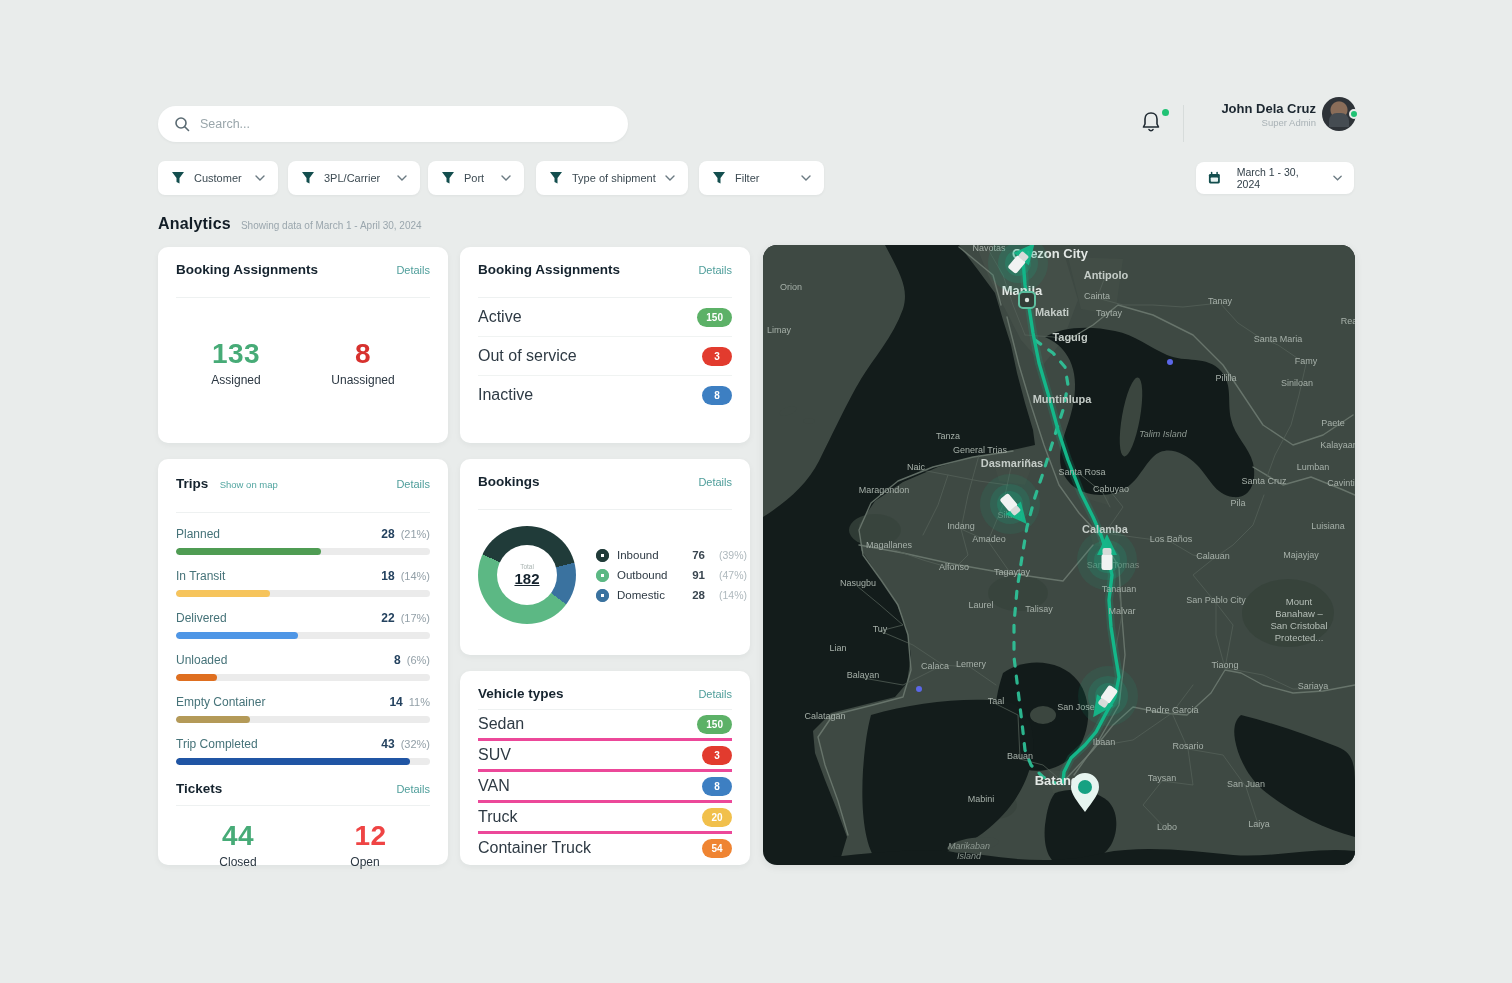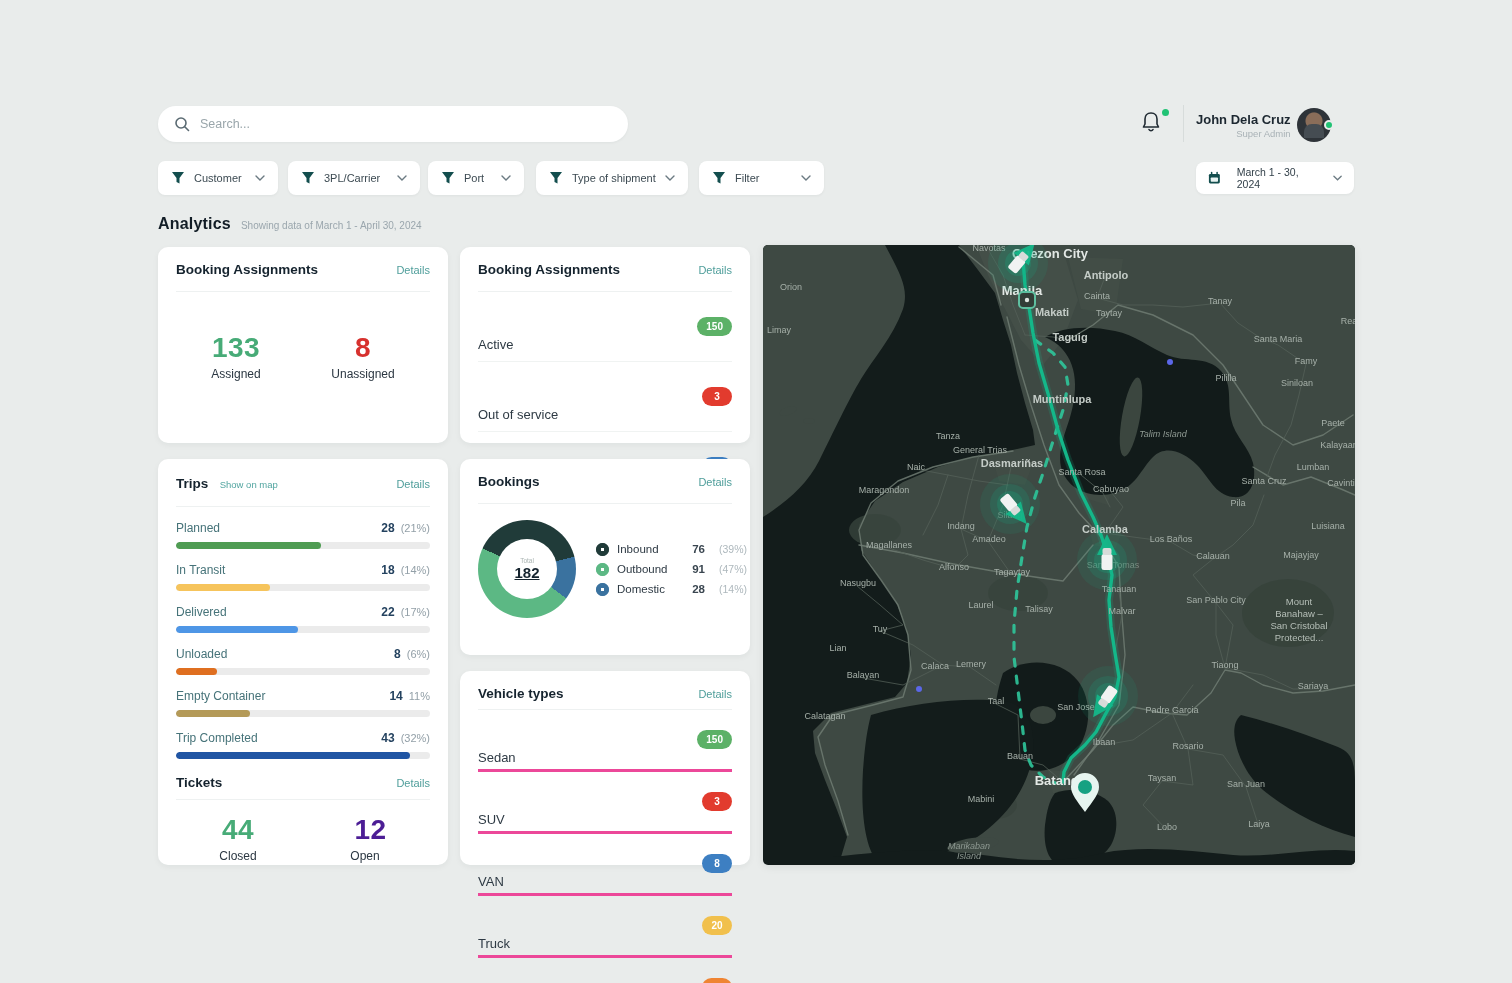--- a/index.html
+++ b/index.html
@@ -8,21 +8,21 @@
 
   
   .search-bar { position:absolute; left:158px; top:106px; width:470px; height:36px; background:#fff; border-radius:18px;
     display:flex; align-items:center; gap:10px; padding:18px 16px; box-shadow:0 1px 3px rgba(20,40,40,.05); }
   .search-bar input { border:none; outline:none; flex:1; font-size:12.5px; color:#41505a; background:transparent; font-family:inherit; }
   .search-bar input::placeholder { color:#9aa6ab; }
 
   .bell-wrap { position:absolute; left:1140px; top:110px; width:30px; height:28px; cursor:pointer; }
   .bell-dot { position:absolute; right:1px; top:-1px; width:7px; height:7px; border-radius:50%; background:#21c274; }
   .hdr-divider { position:absolute; left:1183px; top:105px; width:1px; height:37px; background:#d7dcdb; }
-  .profile { position:absolute; left:1196px; top:107px; width:160px; height:36px; display:flex; align-items:center; justify-content:flex-start; gap:6px; cursor:pointer; }
+  .profile { position:absolute; left:1196px; top:96px; width:160px; height:36px; display:flex; align-items:center; justify-content:flex-end; gap:6px; cursor:pointer; }
   .profile-names { text-align:right; }
   .profile-name { font-size:13px; font-weight:bold; color:#1c2730; }
   .profile-role { font-size:9.5px; color:#a9b2b6; margin-top:1px; }
   .avatar { position:relative; width:34px; height:34px; border-radius:50%; background:radial-gradient(circle at 50% 38%, #8a6d59 0 8px, #2e3338 9px), #2e3338; overflow:visible; flex:0 0 auto; }
   .avatar::after { content:""; position:absolute; left:7px; top:16px; width:20px; height:14px; border-radius:8px 8px 0 0; background:#454c52; }
   .avatar-status { position:absolute; right:-3px; top:12px; width:10px; height:10px; border-radius:50%; background:#21c274; border:2px solid #e9eceb; z-index:2; }
 
   
   .filter-btn { position:absolute; top:161px; height:34px; background:#fff; border-radius:8px; display:flex; align-items:center;
     gap:9px; padding:0 13px; box-shadow:0 1px 3px rgba(20,40,40,.05); cursor:pointer; }
@@ -32,39 +32,39 @@
     align-items:center; gap:16px; padding:0 12px; box-shadow:0 1px 3px rgba(20,40,40,.05); cursor:pointer; }
   .date-btn .flabel { font-size:10.5px; color:#33414a; }
 
   
   .page-title-row { position:absolute; left:158px; top:215px; display:flex; align-items:baseline; gap:10px; }
   .page-title { font-size:16px; font-weight:bold; color:#121d26; letter-spacing:.2px; }
   .page-subtitle { font-size:10px; color:#9aa6ad; }
 
   
   .card { position:absolute; background:#fff; border-radius:10px; box-shadow:0 2px 6px rgba(20,40,40,.05); padding:15px 18px; }
-  .card-head { display:flex; align-items:baseline; justify-content:space-between; padding-bottom:14px; border-bottom:1px solid #eef1f1; }
+  .card-head { display:flex; align-items:baseline; justify-content:space-between; padding-bottom:20px; border-bottom:1px solid #eef1f1; }
   .card-title { font-size:13.5px; font-weight:bold; color:#15232e; }
   .details-link { font-size:11px; color:#4f9e9b; cursor:pointer; }
   .mini-link { font-size:9.5px; color:#52a5a0; margin-left:7px; cursor:pointer; }
 
   #card-booking-summary { left:158px; top:247px; width:290px; height:196px; }
   #card-booking-status  { left:460px; top:247px; width:290px; height:196px; }
   #card-trips           { left:158px; top:459px; width:290px; height:406px; }
   #card-bookings        { left:460px; top:459px; width:290px; height:196px; }
   #card-vehicles        { left:460px; top:671px; width:290px; height:194px; }
 
   .stats-row { display:flex; justify-content:space-around; }
   .stat { text-align:center; }
   .stat-value { font-size:28px; font-weight:bold; letter-spacing:.5px; }
   .stat-label { font-size:12px; color:#2b3742; margin-top:3px; }
 
   .status-row { display:flex; align-items:center; justify-content:space-between; padding:9.5px 0; border-bottom:1px solid #f0f3f2; }
   .status-row:last-child { border-bottom:none; }
-  .status-label { font-size:13px; color:#2e3a44;margin-top:35px; }
+  .status-label { font-size:16px; color:#2e3a44; }
   .pill { min-width:30px; height:19px; border-radius:10px; color:#fff; font-size:10px; font-weight:bold;
     display:inline-flex; align-items:center; justify-content:center; padding:0 9px; }
 
   .veh-row { display:flex; align-items:center; justify-content:space-between; padding:4.5px 0; border-bottom:3px solid #ec4899; }
   .veh-row:last-child { border-bottom:none; }
 
   .trip-row { margin-top:11px; }
   .trip-line1 { display:flex; justify-content:space-between; align-items:baseline; }
   .trip-label { font-size:12px; color:#467379; }
   .trip-val { font-size:12px; font-weight:bold; color:#24425f; }
@@ -82,21 +82,21 @@
   .donut-total-label { font-size:6.5px; color:#aab4b2; }
   .donut-total { font-size:15px; font-weight:bold; color:#15232e;text-decoration:underline; }
   .legend { flex:1; }
   .legend-row { display:flex; align-items:center; gap:8px; margin:7px 0; }
   .legend-dot { width:13px; height:13px; border-radius:50%; flex:0 0 auto; }
   .legend-name { font-size:11.5px; color:#2e3a44; width:62px; }
   .legend-val { font-size:11.5px; font-weight:bold; color:#3a4650; width:18px; text-align:right; }
   .legend-pct { font-size:10.5px; color:#aeb8bd; margin-left:6px; }
 
   
-  #map-card { position:absolute; left:763px; top:245px; width:592px; height:620px; border-radius:5px; overflow:hidden;
+  #map-card { position:absolute; left:763px; top:245px; width:592px; height:620px; border-radius:14px; overflow:hidden;
     box-shadow:0 2px 8px rgba(20,40,40,.08); cursor:grab; }
   #map-svg { display:block; width:100%; height:100%; }
   .map-road { fill:none; stroke:#56615a; stroke-width:1; opacity:.75; stroke-linecap:round; stroke-linejoin:round; }
   .map-road-major { fill:none; stroke:#6f7b72; stroke-width:1.4; opacity:.85; stroke-linecap:round; stroke-linejoin:round; }
   .map-label { font-family:"Liberation Sans", sans-serif; }
 
   svg text { user-select:none; }
 </style>
 </head>
 <body>
@@ -298,21 +298,21 @@
     <div class="tickets-head">
       <span class="card-title">Tickets</span>
       <span class="details-link">Details</span>
     </div>
     <div class="stats-row" id="ticket-stats" style="margin-top:14px;">
         <div class="stat">
           <div class="stat-value" style="color: rgb(71, 171, 119);">44</div>
           <div class="stat-label">Closed</div>
         </div>
         <div class="stat">
-          <div class="stat-value" style="color: #4c1d95; margin-left: 11px;">12</div>
+          <div class="stat-value" style="color: #ef4444; margin-left: 11px;">12</div>
           <div class="stat-label">Open</div>
         </div>
       </div>
   </div>
 
   <div class="card" id="card-bookings">
     <div class="card-head">
       <span class="card-title">Bookings</span>
       <span class="details-link">Details</span>
     </div>

